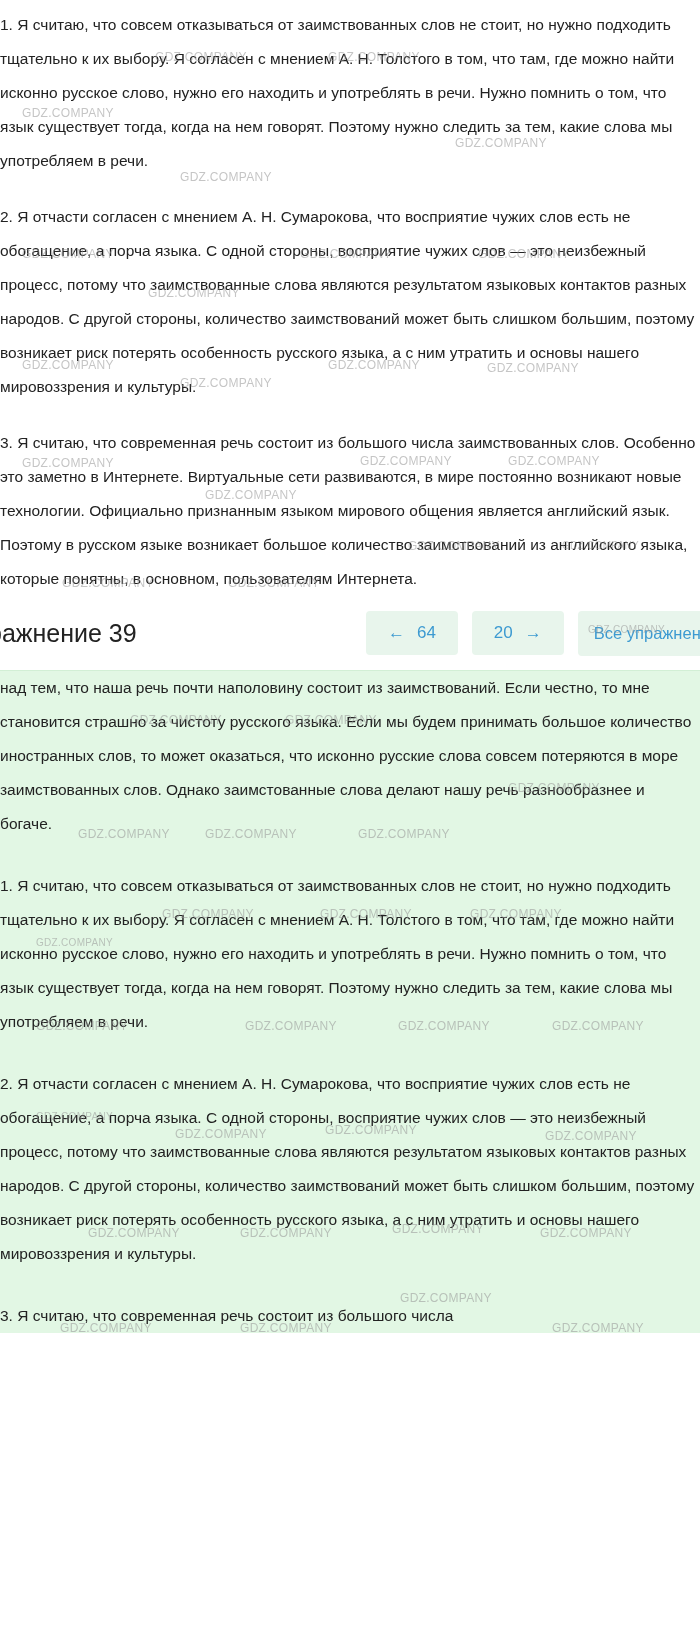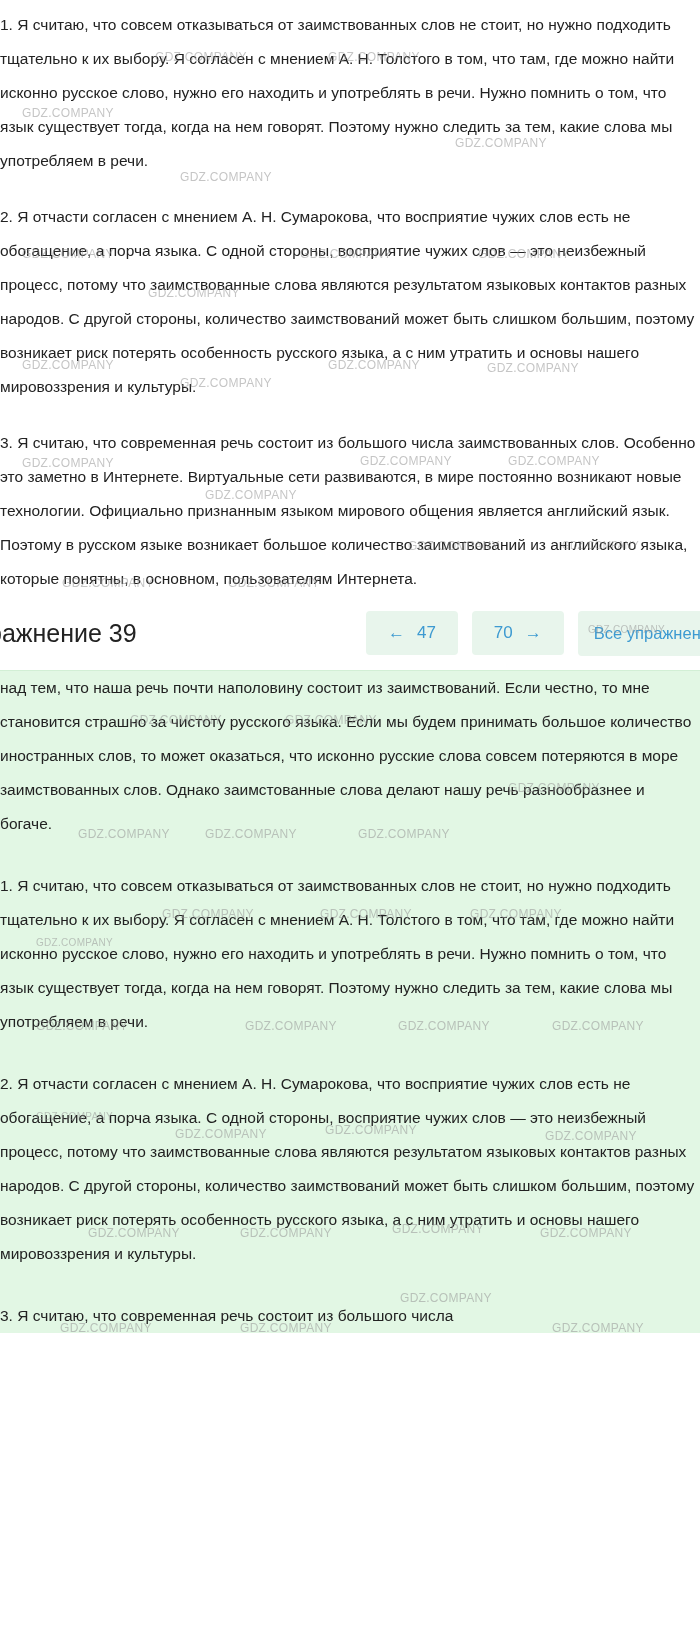--- a/index.html
+++ b/index.html
@@ -161,24 +161,24 @@
       <span class="wm" style="left:228px; top:548px;">GDZ.COMPANY</span>
 
     </div>
   </div>
 
   <div class="nav-bar">
     <div class="ex-title">ражнение 39</div>
     <div class="nav-right">
       <button class="nav-btn">
         <span class="arrow">←</span>
-        <span>47</span>
+        <span>64</span>
       </button>
       <button class="nav-btn">
-        <span>70</span>
+        <span>20</span>
         <span class="arrow">→</span>
       </button>
       <button class="nav-all">Все упражнени</button>
     </div>
     <div class="wm-layer">
       <span class="wm small" style="left:588px; top:0px;">GDZ.COMPANY</span>
       <span class="wm small" style="left:588px; top:48px;">GDZ.COMPANY</span>
       <span class="wm" style="left:440px; top:58px;">GDZ.COMPANY</span>
     </div>
   </div>

